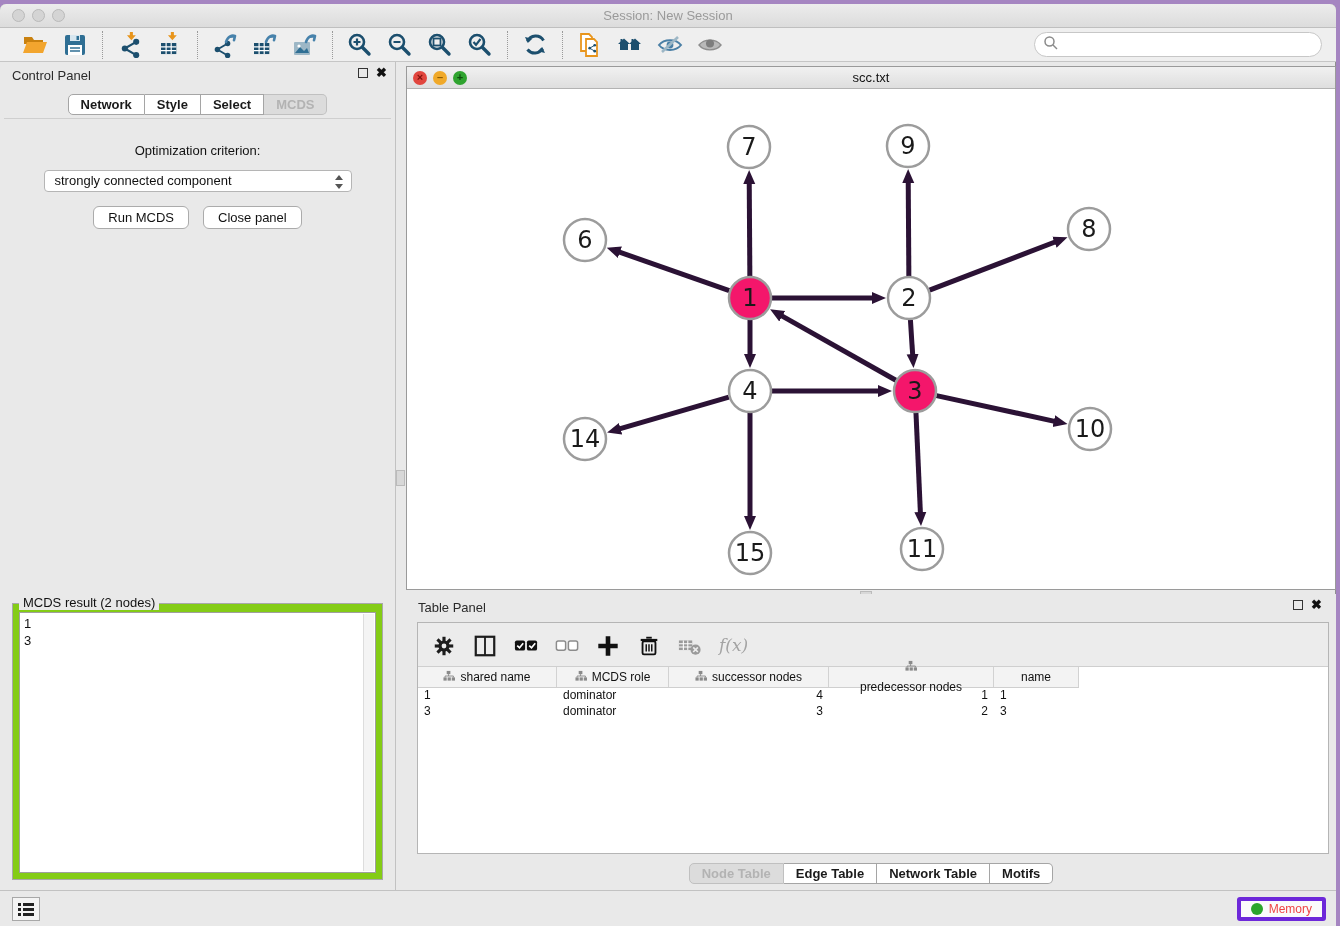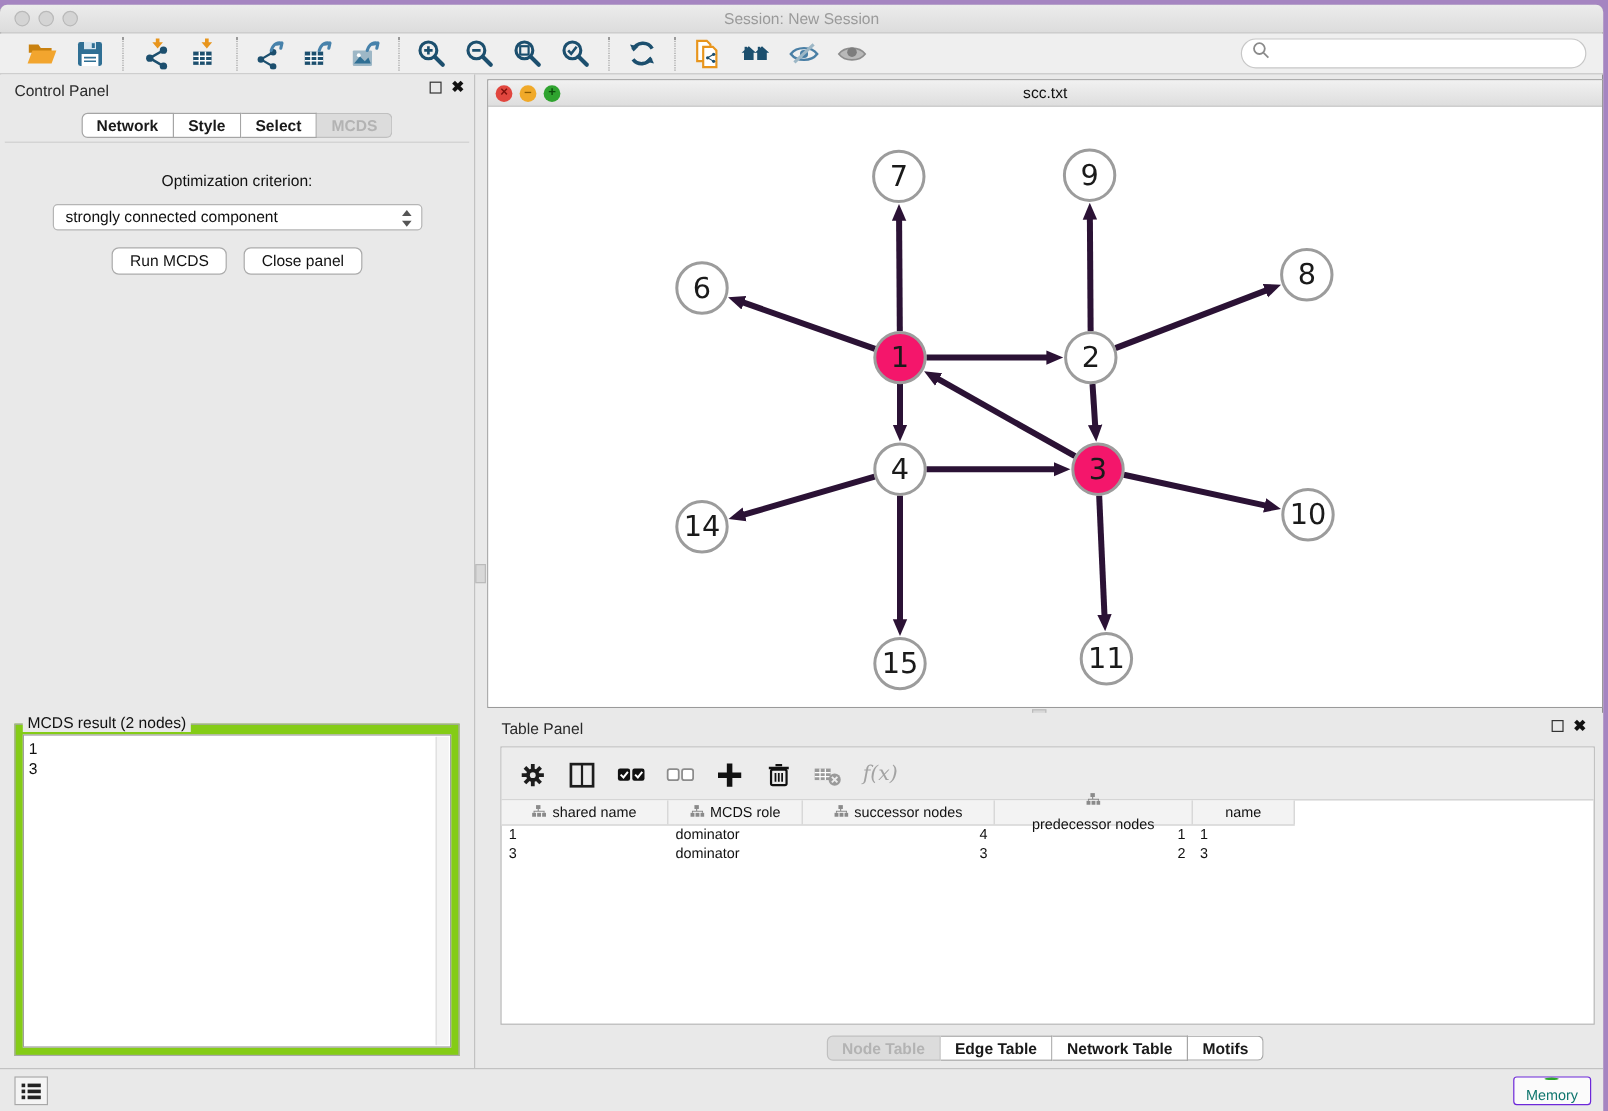--- a/index.html
+++ b/index.html
@@ -101,23 +101,23 @@
   .td-cell { padding:0 6px; white-space:nowrap; overflow:hidden; }
   .tp-tabs { position:absolute; bottom:6px; width:100%; display:flex; justify-content:center; }
 
   
   .status-bar { position:absolute; left:0; bottom:0; width:100%; height:36px;
     background:#e9e9e9; border-top:1px solid #c2c2c2; }
   .list-btn { position:absolute; left:12px; top:6px; width:28px; height:24px;
     background:#f4f4f4; border:1px solid #a8a8a8; cursor:pointer;
     display:flex; align-items:center; justify-content:center; }
   .memory-btn { position:absolute; right:10px; top:6px; height:24px;
-    background:#fbfbfb; border:1px solid #6d28d9; border-radius:3px;
+    background:#fbfbfb; border:4px solid #6d28d9; border-radius:3px;
     display:flex; align-items:center; gap:6px; padding:0 10px;
-    font-size:12px; color:#0f766e; cursor:pointer;flex-direction:column; }
+    font-size:12px; color:#ef4444; cursor:pointer; }
   .mem-dot { width:12px; height:12px; border-radius:50%; background:#2ba52b; }
 </style>
 </head>
 <body>
 
 <div class="desktop">
   <div class="window">
 
     <div class="titlebar">
       <div class="tl-dot" style="left:12px"></div>

